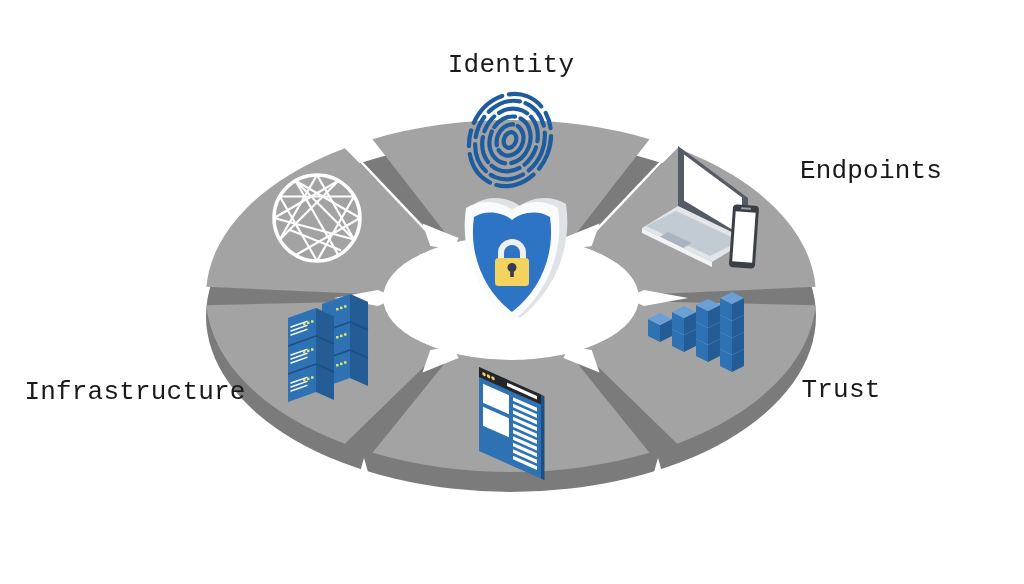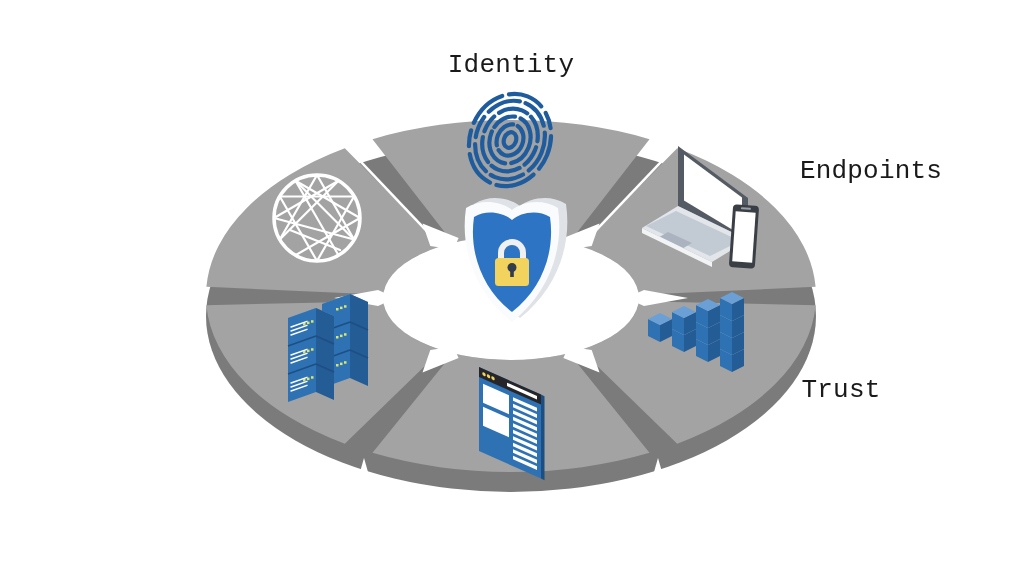--- a/index.html
+++ b/index.html
@@ -205,14 +205,15 @@
         <rect x="-17" y="-6" width="34" height="28" rx="3.5" style="fill:var(--lock-yellow,#f1d35e)"></rect>
         <circle cx="0" cy="3.5" r="4.5" fill="#323c4d"></circle>
         <rect x="-1.8" y="4" width="3.6" height="9" fill="#323c4d"></rect>
       </g>
     </g>
   </svg>
 
   <div class="label lbl-identity">Identity</div>
   <div class="label lbl-endpoints">Endpoints</div>
   <div class="label lbl-data">Trust</div>
+  <div class="label lbl-infrastructure">Infrastructure</div>
 
 </div>
 
 </body></html>

